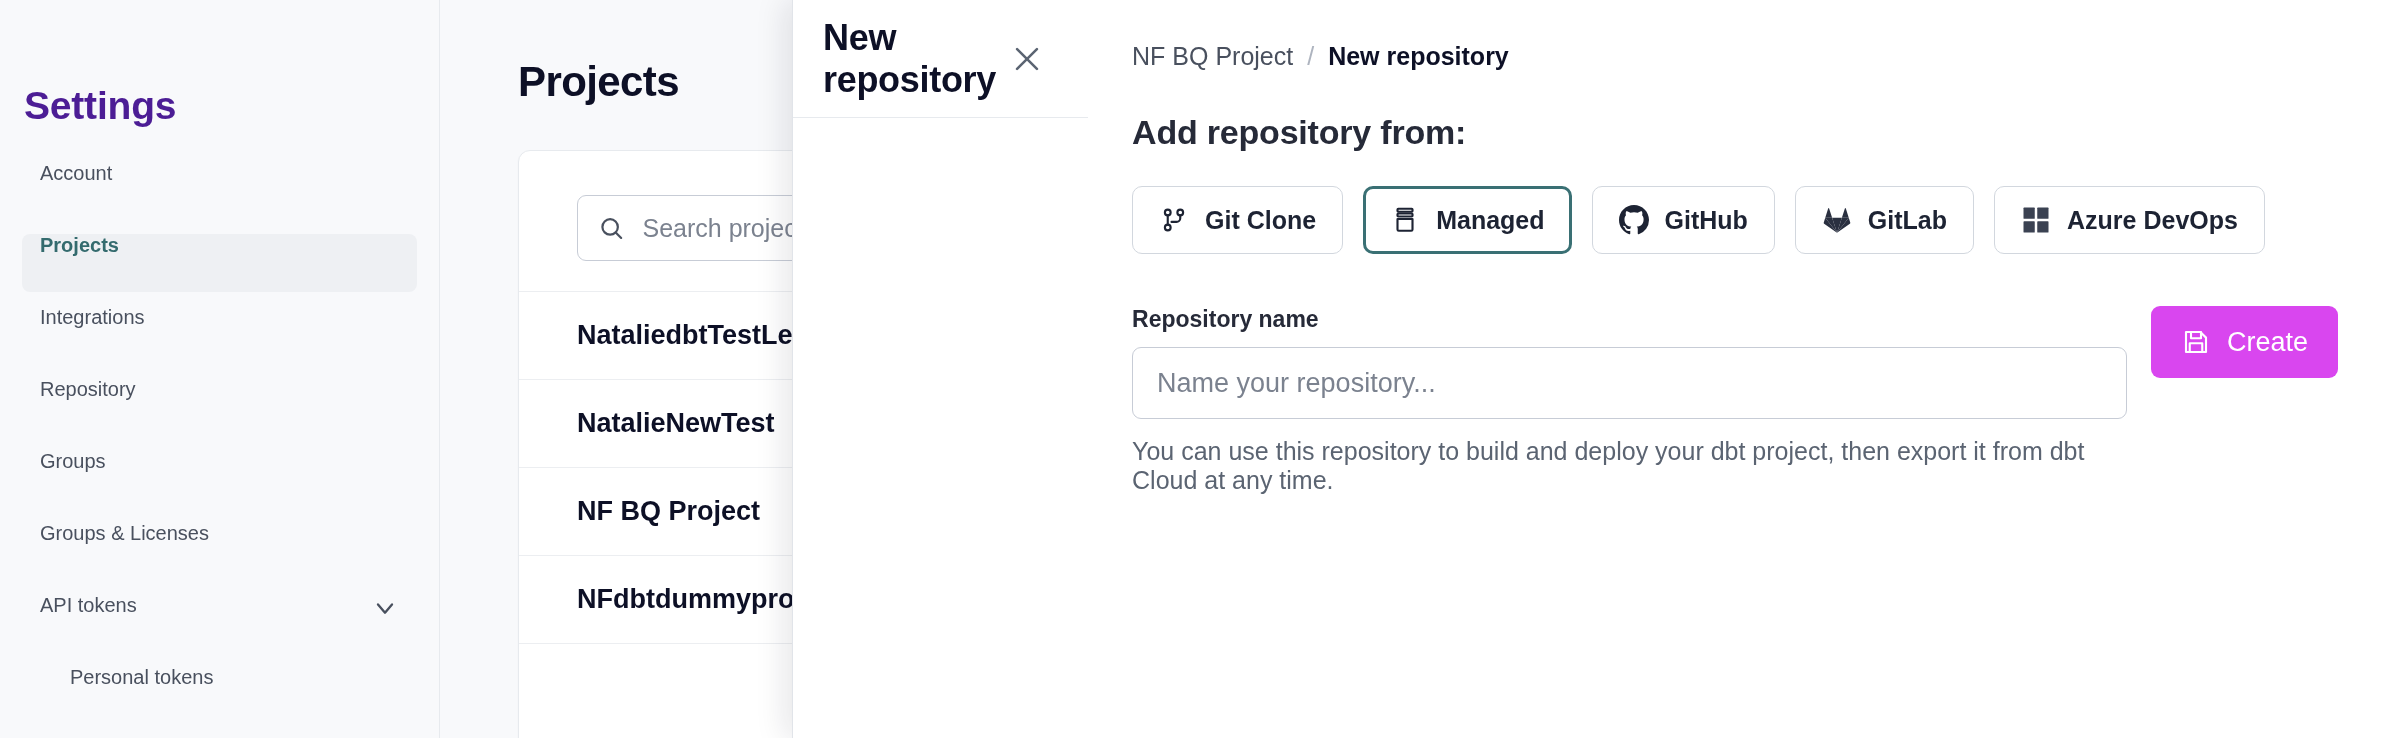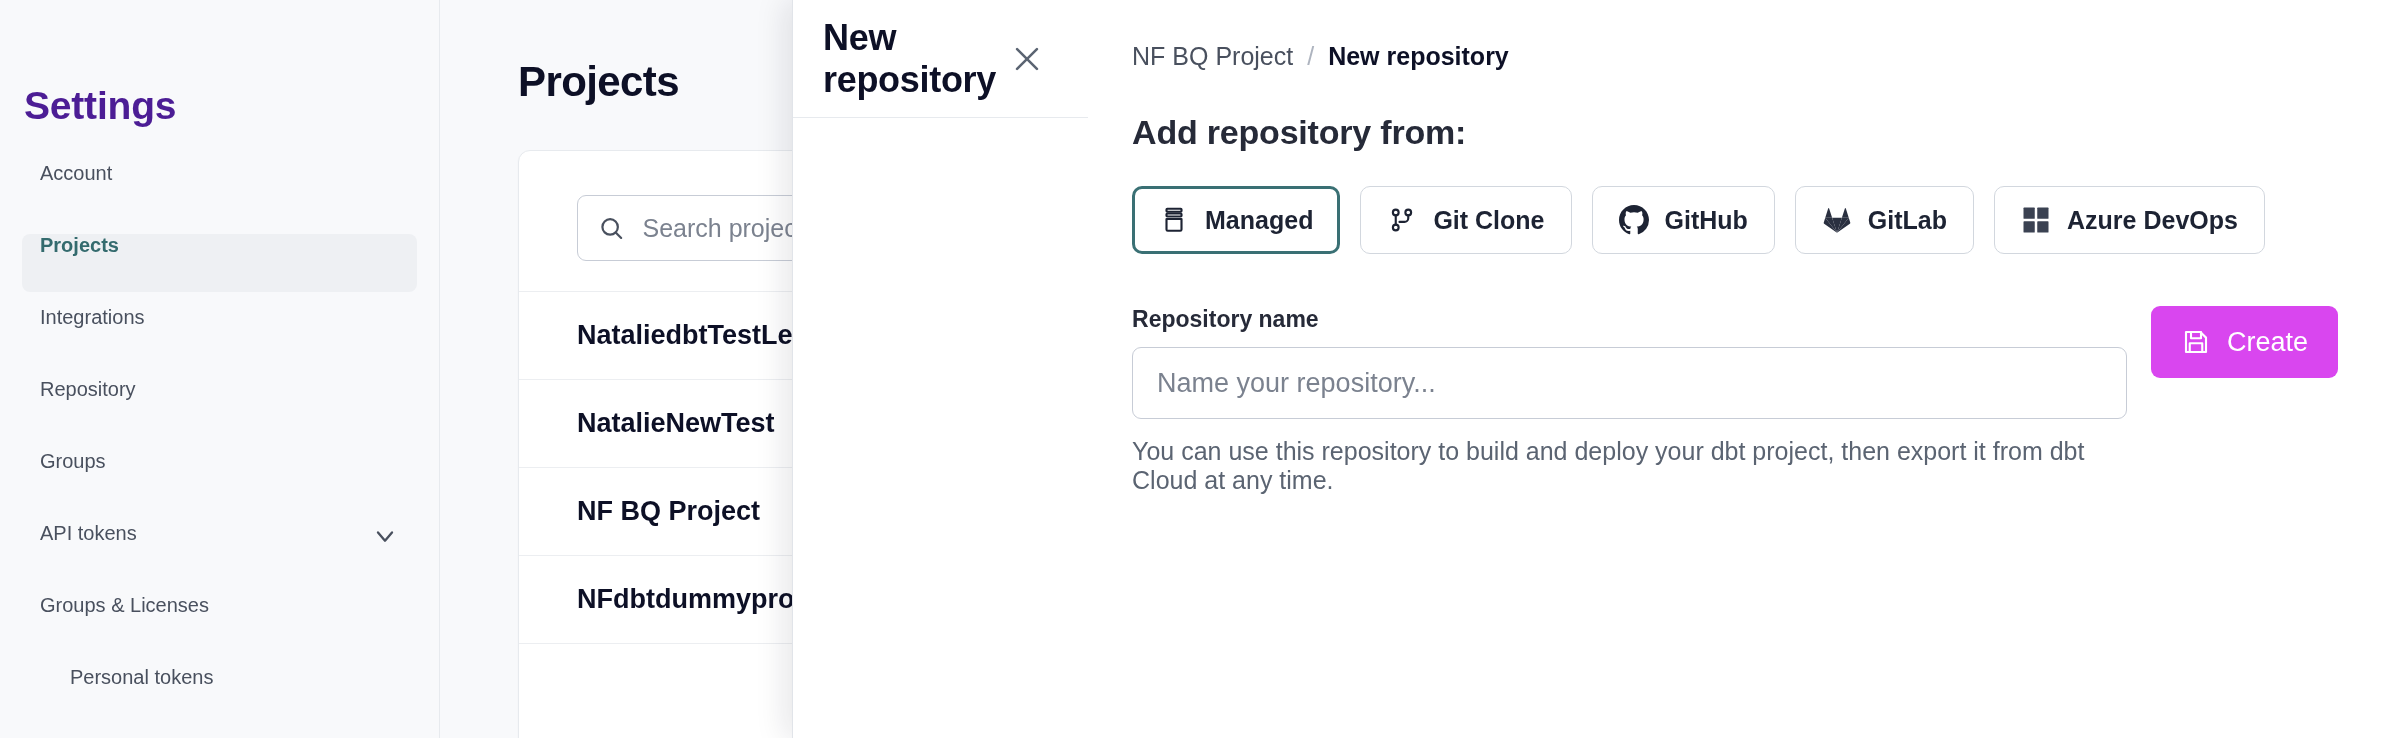--- a/index.html
+++ b/index.html
@@ -257,27 +257,27 @@
         <li class="nav-item">
           <span>Integrations</span>
         </li>
         <li class="nav-item">
           <span>Repository</span>
         </li>
         <li class="nav-item">
           <span>Groups</span>
         </li>
         <li class="nav-item">
+          <span>Groups &amp; Licenses</span>
+        </li>
+        <li class="nav-item">
           <span>API tokens</span>
           <svg class="chev" viewBox="0 0 24 24" fill="none" stroke="#49505e" stroke-width="2" stroke-linecap="round" stroke-linejoin="round">
             <polyline points="6 9 12 16 18 9"></polyline>
           </svg>
-        </li>
-        <li class="nav-item">
-          <span>Groups &amp; Licenses</span>
         </li>
         <li class="nav-item sub">
           <span>Personal tokens</span>
         </li>
       </ul>
     </aside>
 
     <main class="main">
       <h1 class="page-title">Projects</h1>
 
@@ -326,38 +326,38 @@
       <nav class="crumb">
         <a>NF BQ Project</a>
         <span class="sep">/</span>
         <span class="cur">New repository</span>
       </nav>
 
       <h2 class="section-title">Add repository from:</h2>
 
       <div class="src-row">
 
-        <button class="src-btn selected">
-          <svg class="src-ico" viewBox="0 0 24 24" fill="none" stroke="#1d2333" stroke-width="1.7" stroke-linecap="round" stroke-linejoin="round">
-            <rect x="6" y="3" width="12" height="2.4" rx="0.6"></rect>
-            <rect x="6" y="6.8" width="12" height="2.4" rx="0.6"></rect>
-            <path d="M6 11.2 h12 v8.4 a1 1 0 0 1 -1 1 H7 a1 1 0 0 1 -1 -1 z"></path>
-          </svg>
-          <span>Managed</span>
-        </button>
-
         <button class="src-btn">
           <svg class="src-ico" viewBox="0 0 24 24" fill="none" stroke="#1d2333" stroke-width="1.7" stroke-linecap="round" stroke-linejoin="round">
             <circle cx="7" cy="6" r="2.3"></circle>
             <circle cx="17" cy="6" r="2.3"></circle>
             <circle cx="7" cy="18" r="2.3"></circle>
             <path d="M7 8.3 V15.7"></path>
             <path d="M17 8.3 v2.2 a3 3 0 0 1 -3 3 h-4"></path>
           </svg>
           <span>Git Clone</span>
+        </button>
+
+        <button class="src-btn selected">
+          <svg class="src-ico" viewBox="0 0 24 24" fill="none" stroke="#1d2333" stroke-width="1.7" stroke-linecap="round" stroke-linejoin="round">
+            <rect x="6" y="3" width="12" height="2.4" rx="0.6"></rect>
+            <rect x="6" y="6.8" width="12" height="2.4" rx="0.6"></rect>
+            <path d="M6 11.2 h12 v8.4 a1 1 0 0 1 -1 1 H7 a1 1 0 0 1 -1 -1 z"></path>
+          </svg>
+          <span>Managed</span>
         </button>
 
         <button class="src-btn">
           <svg class="src-ico" viewBox="0 0 16 16" fill="#1d2333">
             <path d="M8 0C3.58 0 0 3.58 0 8c0 3.54 2.29 6.53 5.47 7.59.4.07.55-.17.55-.38
               0-.19-.01-.82-.01-1.49-2.01.37-2.53-.49-2.69-.94-.09-.23-.48-.94-.82-1.13-.28-.15-.68-.52-.01-.53.63-.01
               1.08.58 1.23.82.72 1.21 1.87.87 2.33.66.07-.52.28-.87.51-1.07-1.78-.2-3.64-.89-3.64-3.95
               0-.87.31-1.59.82-2.15-.08-.2-.36-1.02.08-2.12 0 0 .67-.21 2.2.82a7.4 7.4 0 0 1 2-.27c.68 0
               1.36.09 2 .27 1.53-1.04 2.2-.82 2.2-.82.44 1.1.16 1.92.08 2.12.51.56.82 1.27.82 2.15 0
               3.07-1.87 3.75-3.65 3.95.29.25.54.73.54 1.48 0 1.07-.01 1.93-.01 2.2 0 .21.15.46.55.38A8.01 8.01 0

